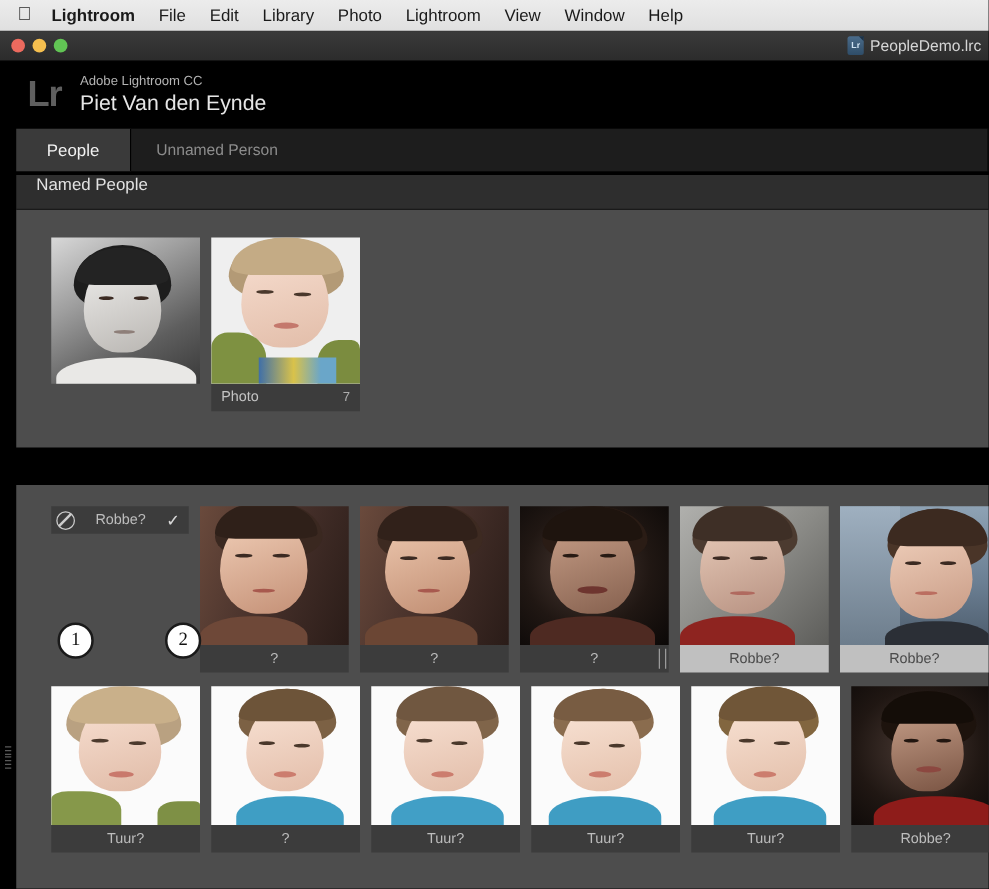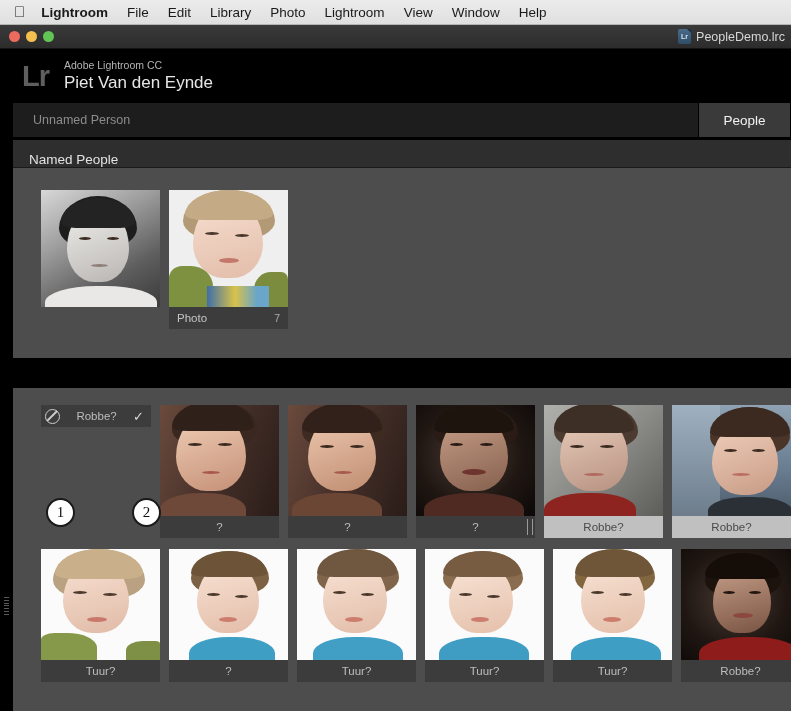--- a/index.html
+++ b/index.html
@@ -82,21 +82,21 @@
     box-sizing:border-box;
     border-right:1px solid #000;
   }
   .tab.active{width:92px;background:#3a3a3a;color:#f2f2f2;font-size:13.5px;}
   .tab.inactive{flex:1;background:#1d1d1d;color:#8c8c8c;font-size:12.5px;justify-content:flex-start;padding-left:20px;}
 
   
   .section-head{
     position:absolute;left:13px;width:778px;height:28px;
     background:#2e2e2e;border-bottom:1px solid #1a1a1a;
-    display:flex;align-items:flex-end;box-sizing:border-box;padding-left:16px;
+    display:flex;align-items:flex-start;box-sizing:border-box;padding-left:16px;
     font-size:13.5px;color:#e2e2e2;
   }
   #named-head{top:140px;}
   #unnamed-head{top:360px;}
 
   .section-body{
     position:absolute;left:13px;width:778px;background:#4d4d4d;
     box-sizing:border-box;
   }
   #named-body{top:168px;height:190px;}
@@ -219,22 +219,22 @@
         <i></i>
         <i></i>
         <i></i>
         <i></i>
         <i></i>
         <i></i>
     </div>
   </div>
 
   <div class="tabbar">
+    <div class="tab active">People</div>
     <div class="tab inactive">Unnamed Person</div>
-    <div class="tab active">People</div>
   </div>
 
   <div class="section-head" id="named-head">
     <span>Named People</span>
   </div>
   <div class="section-body" id="named-body">
     <div class="named-grid">
 
       <div class="person-card">
         <div class="person-thumb bg-bw">

